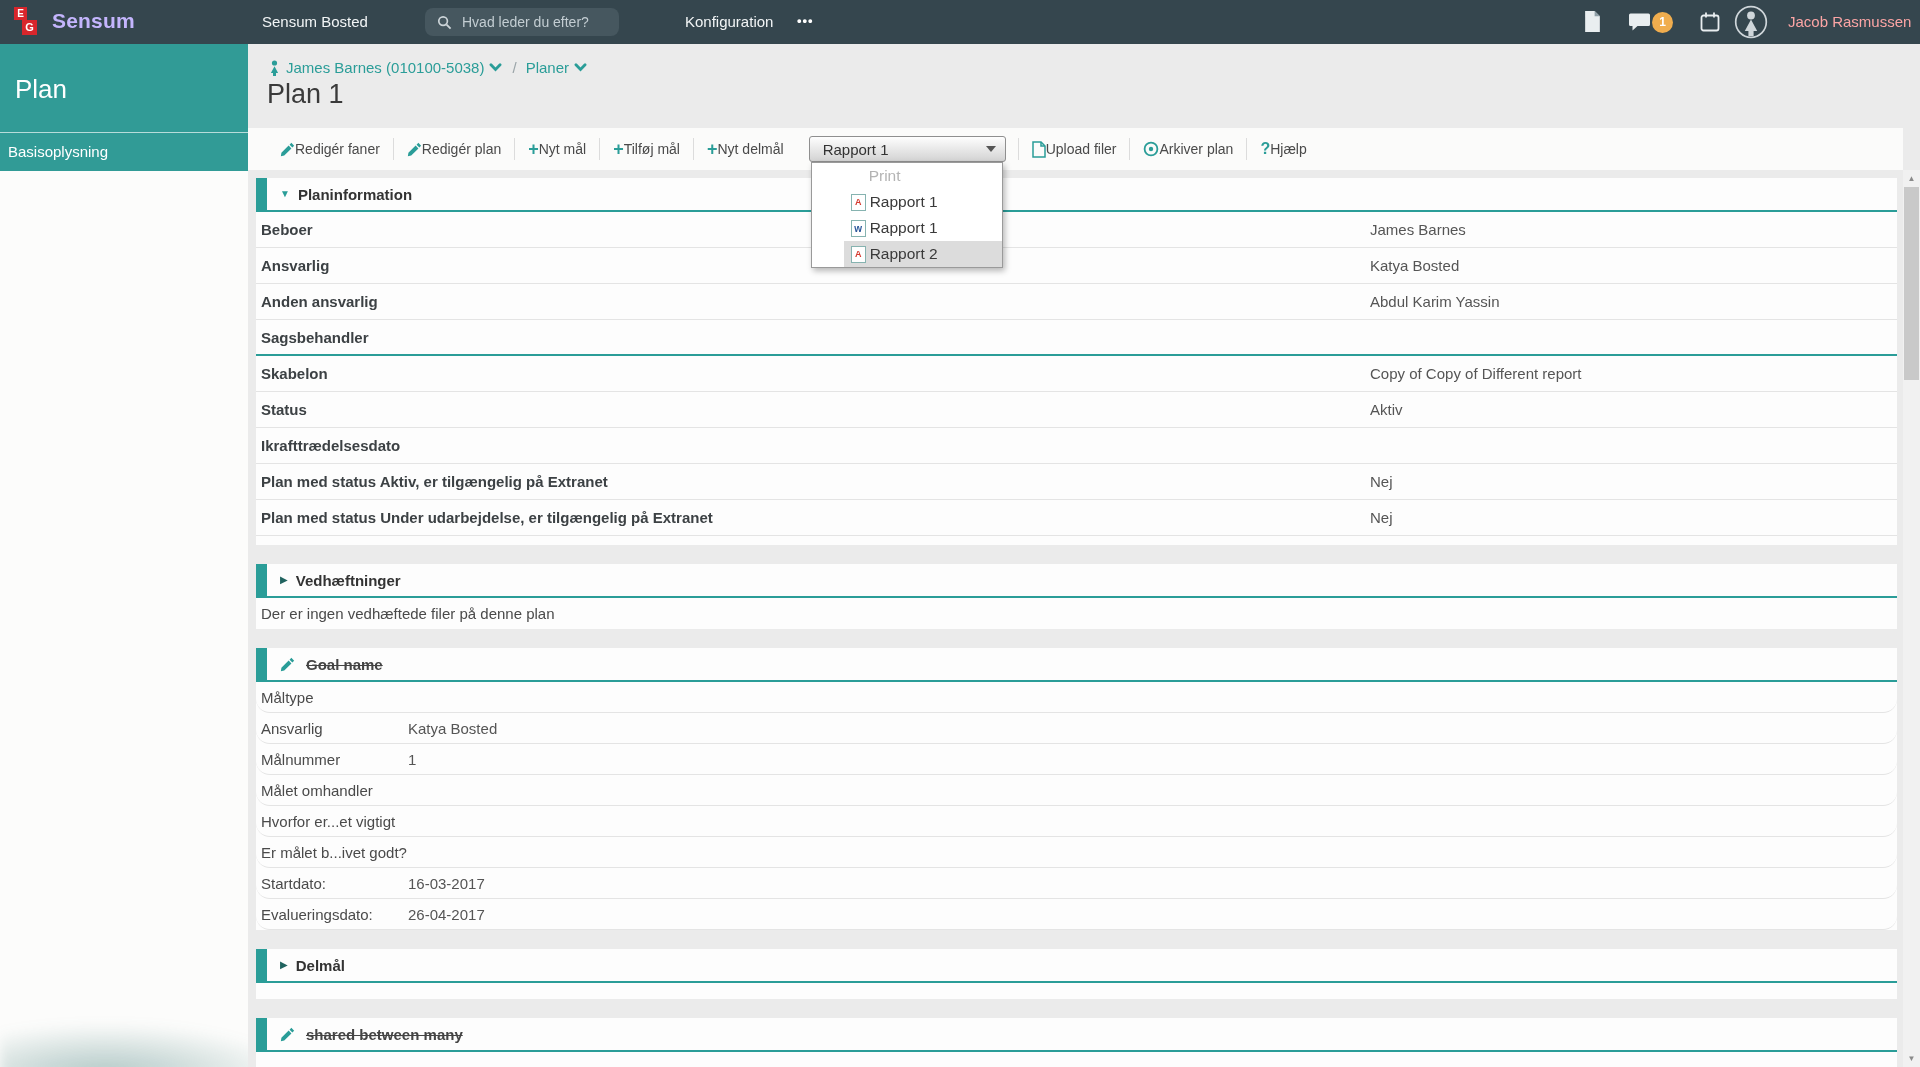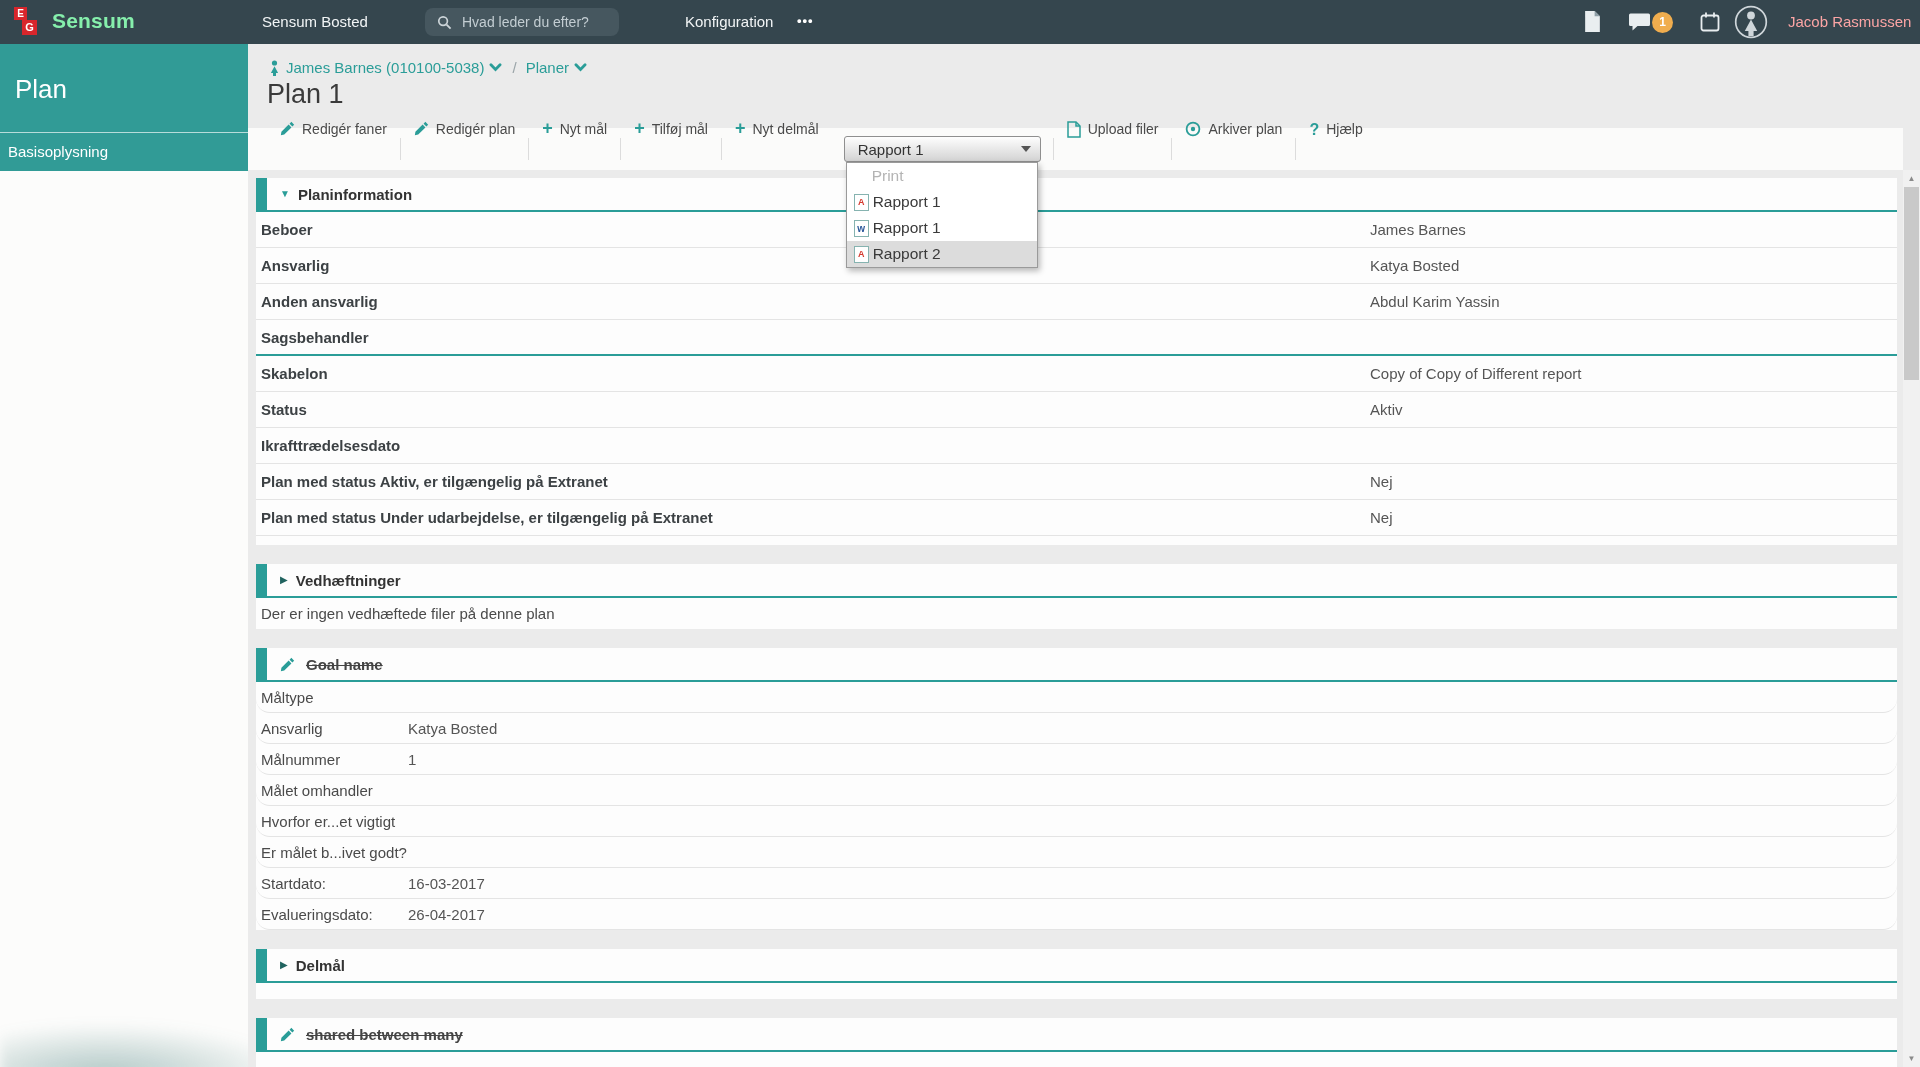--- a/index.html
+++ b/index.html
@@ -6,21 +6,21 @@
   html,body { width:1920px; height:1067px; overflow:hidden; background:#ebebeb;
               font-family:"Liberation Sans", sans-serif; }
 
   
   .topbar { position:absolute; left:0; top:0; width:1920px; height:44px; background:#35464e; z-index:50; }
   .topbar .abs { position:absolute; }
   .logo { left:14px; top:7px; width:32px; height:30px; }
   .logo .sq { position:absolute; background:#d8262c; color:#fff; font-weight:bold; text-align:center; }
   .logo .sq-e { left:0; top:0; width:13px; height:13px; font-size:10px; line-height:13px; }
   .logo .sq-g { left:8px; top:13px; width:15px; height:15px; font-size:11px; line-height:15px; }
-  .logo-text { left:52px; top:9px; color:#86efac; font-size:21px; font-weight:bold; letter-spacing:.2px; }
+  .logo-text { left:52px; top:9px; color:#c4b5fd; font-size:21px; font-weight:bold; letter-spacing:.2px; }
   .app-name { left:262px; top:0; height:44px; line-height:44px; color:#f2f5f6; font-size:15px; }
   .searchbox { left:425px; top:8px; width:194px; height:28px; background:#46575f; border-radius:8px;
                display:flex; align-items:center; padding-left:12px; }
   .searchbox input { background:transparent; border:none; outline:none; color:#dfe5e8; font-size:14px;
                      margin-left:10px; width:180px; font-family:"Liberation Sans",sans-serif; }
   .searchbox input::placeholder { color:#c3cdd2; opacity:1; }
   .konfig { left:685px; top:0; height:44px; line-height:44px; color:#f2f5f6; font-size:15px; cursor:pointer; }
   .more { left:797px; top:0; height:44px; line-height:42px; color:#fff; font-size:13px; font-weight:bold;
           letter-spacing:1px; cursor:pointer; }
   .tb-icon { color:#e9eef0; }
@@ -41,36 +41,36 @@
   
   .main { position:absolute; left:248px; top:44px; width:1672px; height:1023px; background:#ebebeb; overflow:hidden; }
   .breadcrumb { position:absolute; left:20px; top:15px; display:flex; align-items:center; font-size:15px; }
   .crumb-link { color:#2a9d98; display:flex; align-items:center; gap:5px; cursor:pointer; }
   .crumb-sep { color:#9aa4a8; margin:0 9px 0 10px; }
   .page-title { position:absolute; left:19px; top:35px; font-size:27px; color:#3a3a3a; }
 
   
   .toolbar { position:absolute; left:0; top:84px; width:1655px; height:42px; background:#fbfbfa;
              display:flex; align-items:center; padding-left:19px; }
-  .tbtn { display:flex; align-items:flex-start; gap:7px; padding:0 13px; font-size:14px; color:#4a4a4a;
+  .tbtn { display:flex; align-items:center; padding:0 13px; font-size:14px; color:#4a4a4a;
           height:56px; cursor:pointer; white-space:nowrap; }
   .tb-sep { width:1px; height:22px; background:#dcdcdc; }
   .plus { color:#2a9d98; font-size:18px; font-weight:bold; line-height:14px; }
   .qmark { color:#2a9d98; font-size:16px; font-weight:bold; }
 
   
   .dd-wrap { position:relative; margin:0 12px; }
   .dd-btn { width:197px; height:26px; border:1px solid #8f8f8f; border-radius:3px;
             background:linear-gradient(#fefefe,#d3d3d3); display:flex; align-items:center;
             font-size:15px; color:#333; padding-left:13px; cursor:pointer; position:relative; }
   .dd-caret { position:absolute; right:9px; top:9px; width:0; height:0;
               border-left:5px solid transparent; border-right:5px solid transparent;
               border-top:6px solid #555; }
   .dd-menu { position:absolute; top:26px; left:2px; width:192px; background:#fff;
-             border:1px solid #9a9a9a; box-shadow:2px 3px 6px rgba(0,0,0,.28); z-index:40; }
+             border:1px solid #9a9a9a; box-shadow:2px 3px 6px rgba(0,0,0,.28); z-index:40;padding-left:32px; }
   .dd-item { height:26px; display:flex; align-items:center; gap:4px; padding-left:7px;
              font-size:15.5px; color:#3a3a3a; cursor:pointer; }
   .dd-item.disabled { color:#b4b4b4; padding-left:25px; cursor:default; }
   .dd-item.highlighted { background:#dcdcdc; }
   .doc { width:15px; height:17px; background:#fff; border:1px solid #86b3b0; position:relative;
          display:flex; align-items:center; justify-content:center; flex:none; font-weight:bold;
          font-family:"Liberation Sans",sans-serif; }
   .doc.pdf::after { content:"A"; color:#d43a2f; font-size:9px; }
   .doc.word::after { content:"w"; color:#2b579a; font-size:10px; }
 

